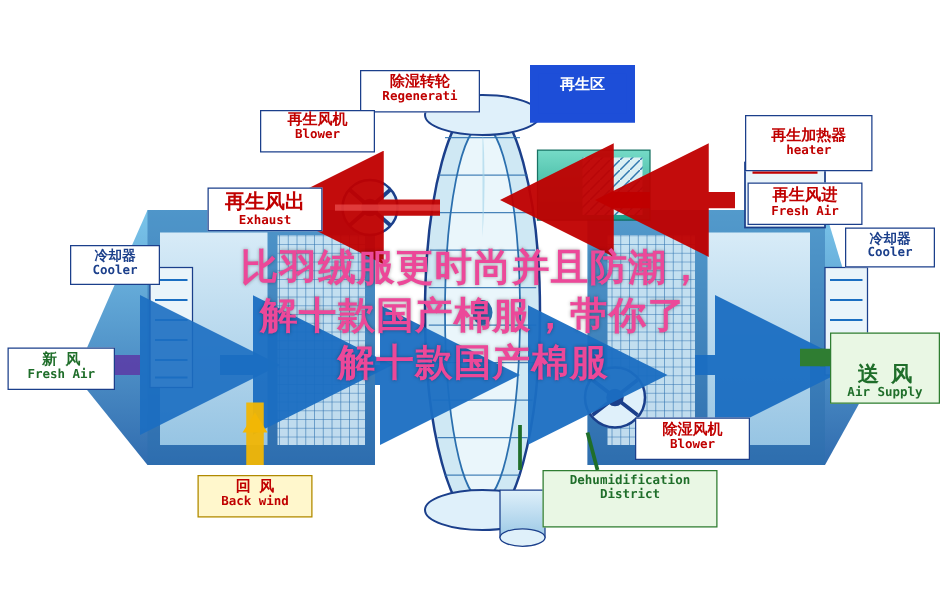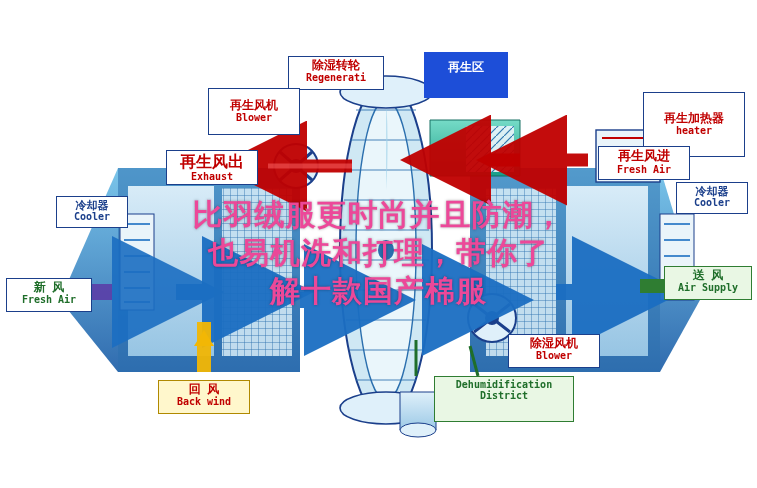--- a/index.html
+++ b/index.html
@@ -211,33 +211,33 @@
       <path d="M672 286 L690 276 L690 296 Z" fill="#2f7d32"></path>
     </g>
 
     <path d="M470 346 L478 376" stroke="#1f6e2a" stroke-width="3" fill="none"></path>
     <path d="M416 340 L416 376" stroke="#1f6e2a" stroke-width="3" fill="none"></path>
   </svg>
 
   <div id="labels">
       <div class="lbl box-white" style="left: 288px; top: 56px; width: 96px; min-height: 34px; padding: 2px;"><span class="cn cn-red" style="font-size: 12px;">除湿转轮</span><span class="en cn-red" style="font-size: 10px;">Regenerati</span></div>
       <div class="lbl box-green" style="left: 424px; top: 52px; width: 84px; min-height: 46px; padding: 2px;"><span class="cn cn-white" style="font-size: 12px;">再生区</span></div>
-      <div class="lbl box-white" style="left: 208px; top: 88px; width: 92px; min-height: 34px; padding: 10px;"><span class="cn cn-red" style="font-size: 12px;">再生风机</span><span class="en cn-red" style="font-size: 10px;">Blower</span></div>
-      <div class="lbl box-white" style="left: 596px; top: 92px; width: 102px; min-height: 34px; padding: 19px; margin-left: 47px;"><span class="cn cn-red" style="font-size: 12px;">再生加热器</span><span class="en cn-red" style="font-size: 10px;">heater</span></div>
+      <div class="lbl box-white" style="left: 208px; top: 88px; width: 92px; min-height: 34px; padding: 0;"><span class="cn cn-red" style="font-size: 12px;">再生风机</span><span class="en cn-red" style="font-size: 10px;">Blower</span></div>
+      <div class="lbl box-white" style="left: 596px; top: 92px; width: 102px; min-height: 34px; padding: 9px;"><span class="cn cn-red" style="font-size: 12px;">再生加热器</span><span class="en cn-red" style="font-size: 10px;">heater</span></div>
       <div class="lbl box-white" style="left: 166px; top: 150px; width: 92px; min-height: 34px; padding: 2px;"><span class="cn cn-red" style="font-size: 16px;">再生风出</span><span class="en cn-red" style="font-size: 10px;">Exhaust</span></div>
       <div class="lbl box-white" style="left: 598px; top: 146px; width: 92px; min-height: 34px; padding: 2px;"><span class="cn cn-red" style="font-size: 13px;">再生风进</span><span class="en cn-red" style="font-size: 10px;">Fresh Air</span></div>
       <div class="lbl box-white" style="left: 56px; top: 196px; width: 72px; min-height: 32px; padding: 2px;"><span class="cn cn-blue" style="font-size: 11px;">冷却器</span><span class="en cn-blue" style="font-size: 10px;">Cooler</span></div>
       <div class="lbl box-white" style="left: 676px; top: 182px; width: 72px; min-height: 32px; padding: 2px;"><span class="cn cn-blue" style="font-size: 11px;">冷却器</span><span class="en cn-blue" style="font-size: 10px;">Cooler</span></div>
       <div class="lbl box-white" style="left: 6px; top: 278px; width: 86px; min-height: 34px; padding: 2px;"><span class="cn cn-green" style="font-size: 12px;">新  风</span><span class="en cn-green" style="font-size: 10px;">Fresh Air</span></div>
-      <div class="lbl box-greenlite" style="left: 664px; top: 266px; width: 88px; min-height: 34px; padding: 2px;"><span class="cn cn-green" style="font-size: 12px;">送  风</span><span class="en cn-green" style="font-size: 10px;">Air Supply</span></div>
+      <div class="lbl box-greenlite" style="left: 664px; top: 266px; width: 88px; min-height: 34px; padding: 2px;"><span class="cn cn-green" style="font-size: 17px; margin-top: 21px;">送  风</span><span class="en cn-green" style="font-size: 10px;">Air Supply</span></div>
       <div class="lbl box-white" style="left: 508px; top: 334px; width: 92px; min-height: 34px; padding: 2px;"><span class="cn cn-red" style="font-size: 12px;">除湿风机</span><span class="en cn-red" style="font-size: 10px;">Blower</span></div>
       <div class="lbl box-yellow" style="left: 158px; top: 380px; width: 92px; min-height: 34px; padding: 2px;"><span class="cn cn-red" style="font-size: 12px;">回  风</span><span class="en cn-red" style="font-size: 10px;">Back wind</span></div>
       <div class="lbl box-greenlite" style="left: 434px; top: 376px; width: 140px; min-height: 46px; padding: 2px;"><span class="en cn-green" style="font-size: 10px;">Dehumidification
 District</span></div>
     </div>
 
   <div id="headline">
     <div>比羽绒服更时尚并且防潮，</div>
-    <div>也易机洗和打理，带你了</div>
+    <div>解十款国产棉服，带你了</div>
     <div>解十款国产棉服</div>
   </div>
 
 </div>
 
 </body></html>

